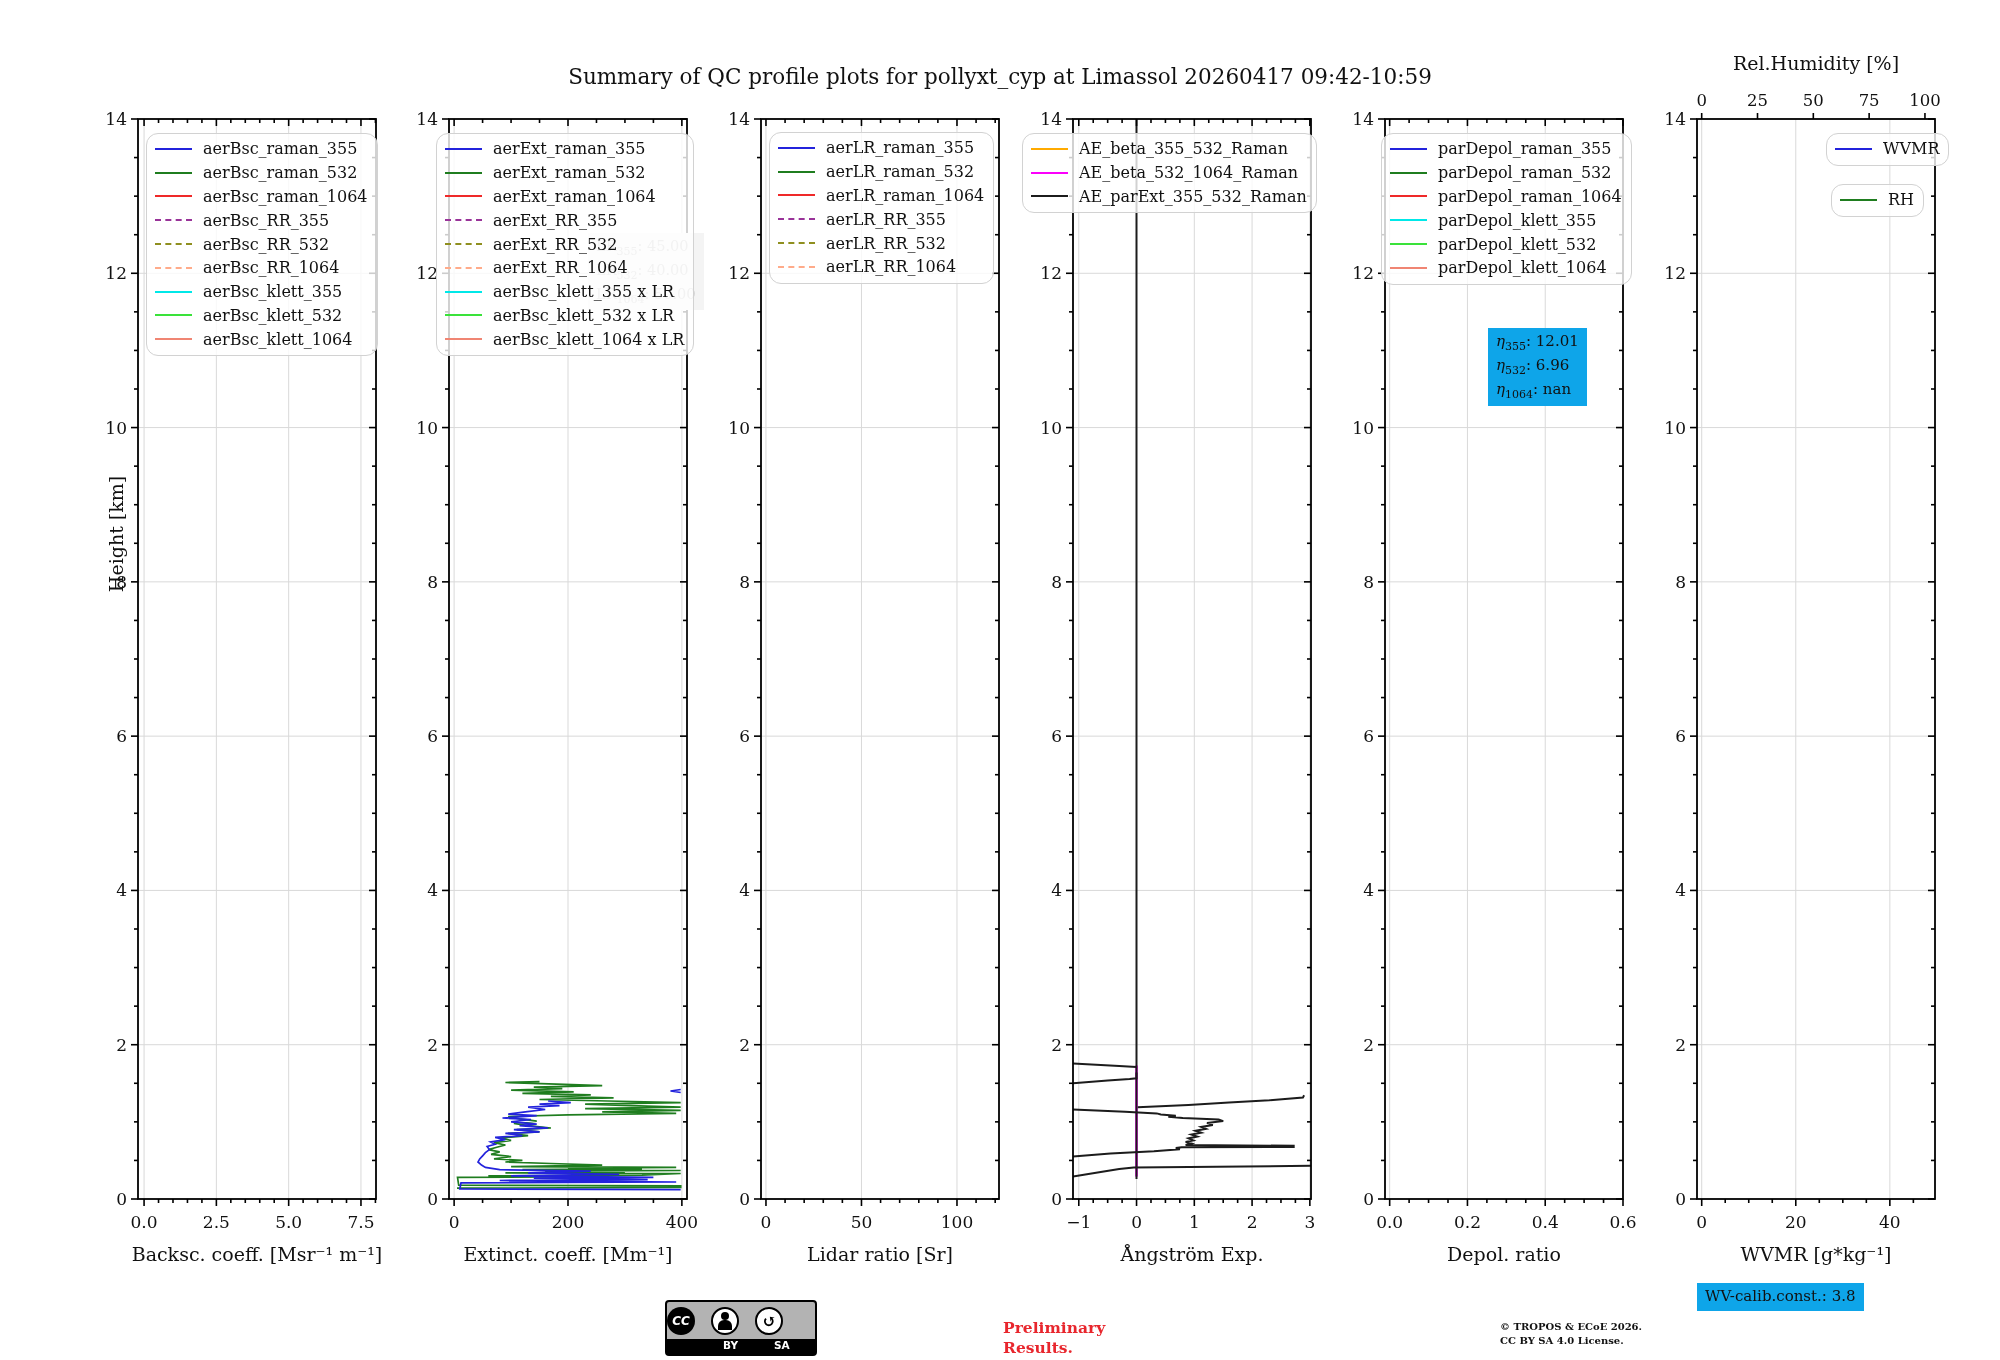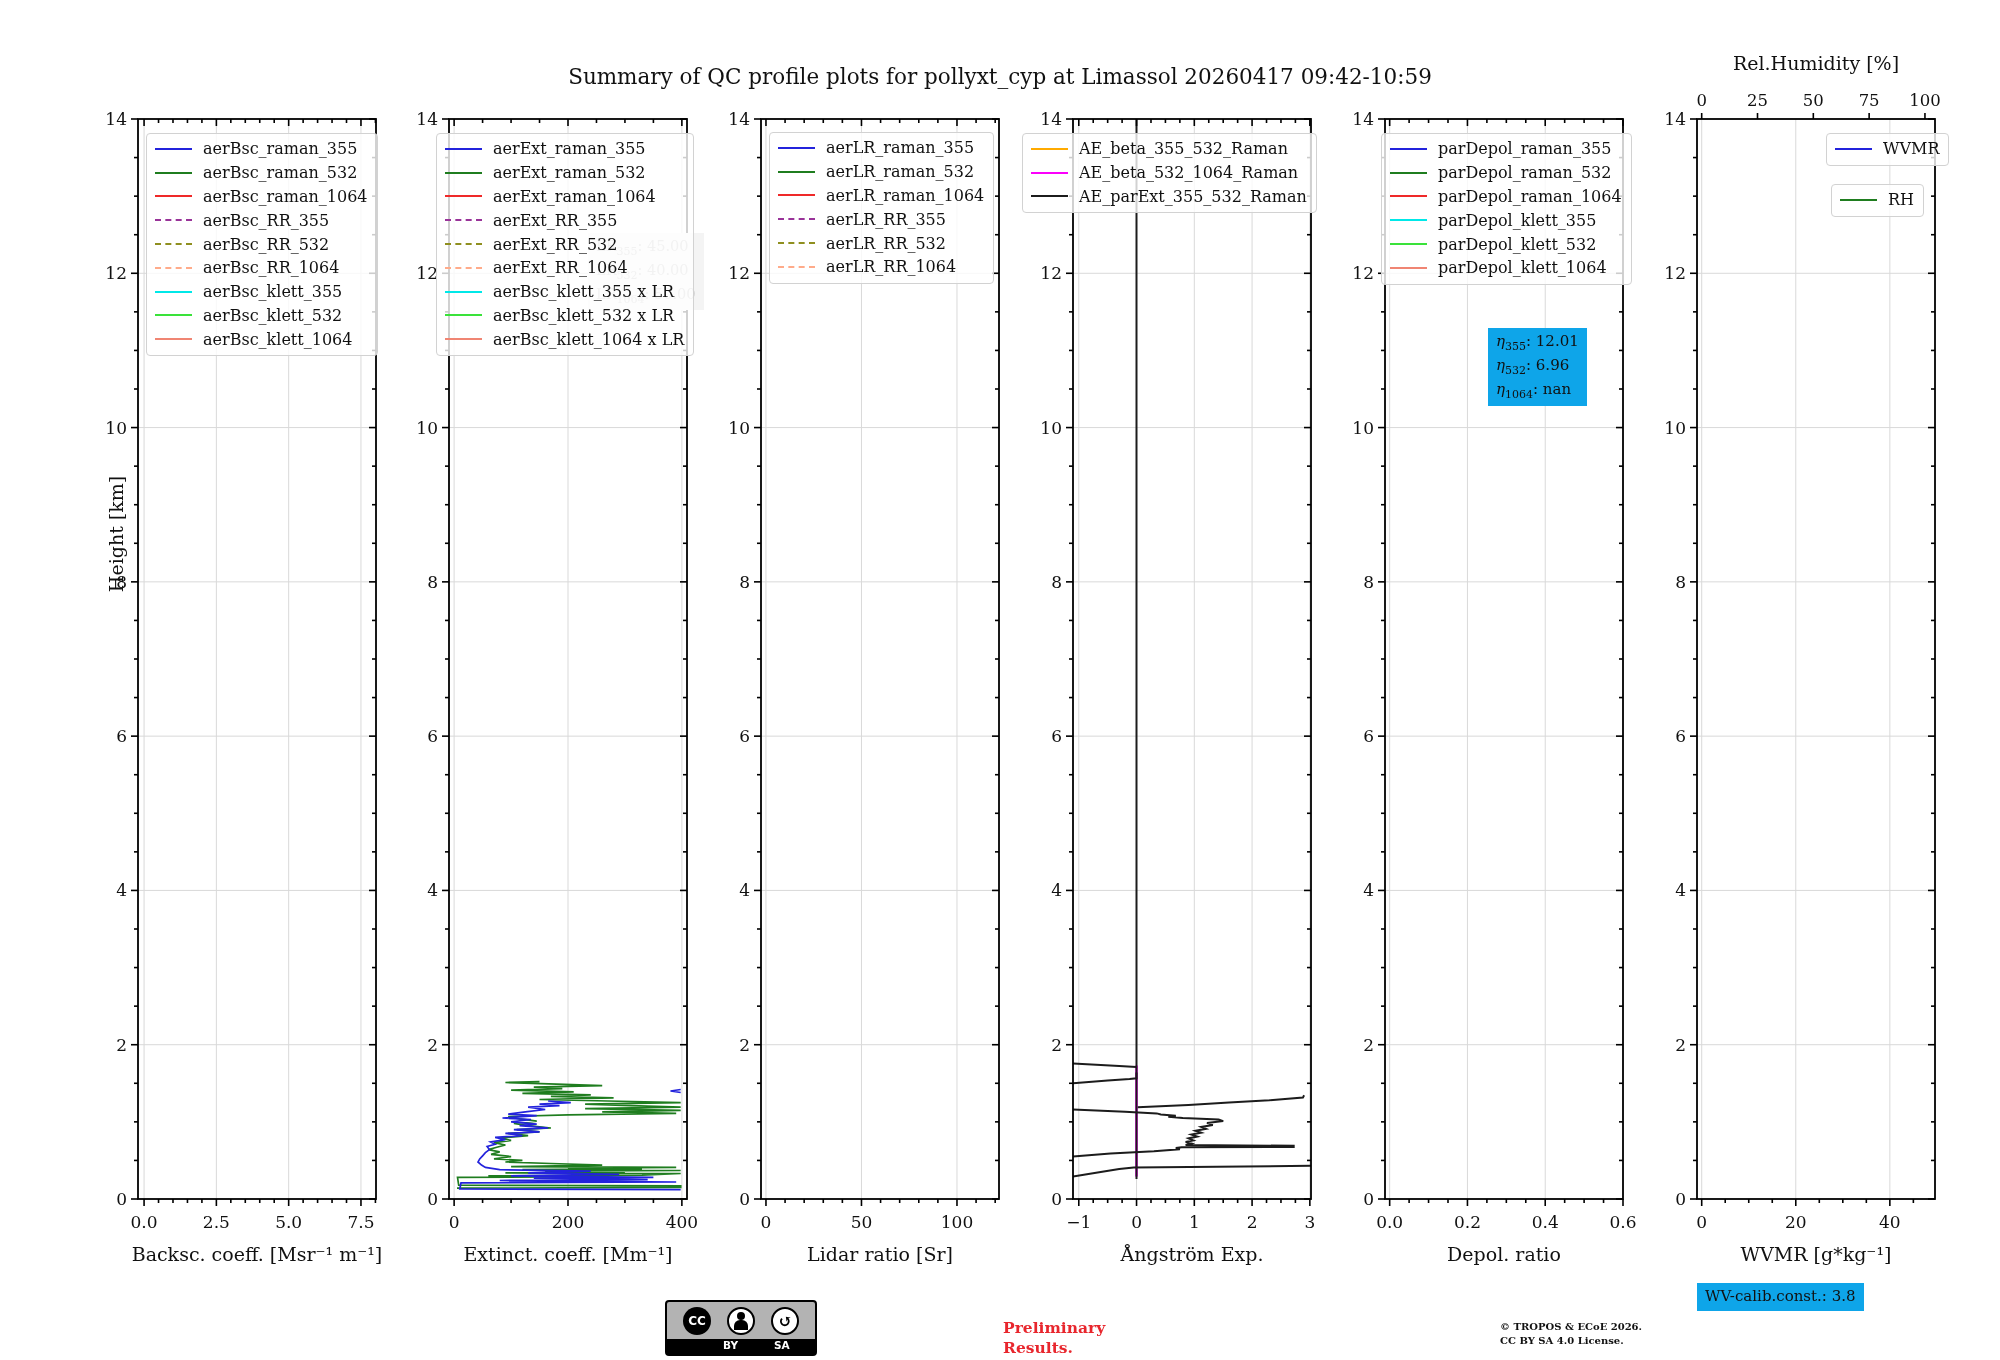--- a/index.html
+++ b/index.html
@@ -6,36 +6,36 @@
   .fig{position:relative;width:2000px;height:1360px;background:#fff;
        font-family:"DejaVu Serif", serif;color:#111;overflow:hidden;}
   .title{position:absolute;left:0;top:16px;width:2000px;text-align:center;
          font-size:21.5px;margin-top:48px;}
   .ylab{position:absolute;left:58px;top:523px;transform:rotate(-90deg);
         transform-origin:center;font-size:19px;white-space:nowrap;}
   .rh-title{position:absolute;left:1816px;top:52px;transform:translateX(-50%);
         font-size:19px;white-space:nowrap;}
   svg{position:absolute;left:0;top:0;}
   .legend{position:absolute;background:rgba(255,255,255,0.8);
-          border:1px solid #d2d2d2;border-radius:4px;padding:3px 9px 4px 8px;}
+          border:1px solid #d2d2d2;border-radius:12px;padding:3px 9px 4px 8px;}
   .lrow{display:flex;align-items:center;height:23.8px;}
   .lsamp{display:inline-block;width:37px;margin-right:11px;flex:none;}
   .llab{font-size:16px;white-space:nowrap;}
   .ann{position:absolute;background:#0ea5e9;padding:3px 8px;font-size:15px;
        line-height:1.45;white-space:nowrap;}
   .ann sub{font-size:11px;}
   .lr-box{color:#bdbdbd;background:#f4f4f4;font-size:14.5px;}
   .eta-box div i{font-family:"DejaVu Serif",serif;}
   .free{position:absolute;white-space:nowrap;}
   .prelim{color:#e8262d;font-weight:bold;font-size:15.5px;line-height:1.3;}
   .tropos{font-weight:bold;font-size:10px;line-height:1.35;}
   .cc-badge{position:absolute;left:665px;top:1300px;width:152px;height:56px;
             background:#b3b3b3;border:2px solid #000;border-radius:4px;
             box-sizing:border-box;display:flex;flex-direction:column;}
-  .cc-row{flex:1;display:flex;align-items:center;justify-content:center;gap:16px;}
+  .cc-row{flex:1;display:flex;align-items:center;gap:16px;font-style:italic;}
   .cc-circle{width:28px;height:28px;border-radius:50%;display:inline-flex;
              align-items:center;justify-content:center;box-sizing:border-box;}
   .cc-cc{background:#000;color:#fff;font-weight:bold;font-size:12px;
          font-family:"DejaVu Sans",sans-serif;}
   .cc-by,.cc-sa{background:#fff;border:2.5px solid #000;color:#000;}
   .cc-sa{font-size:17px;font-weight:bold;}
   .cc-by{position:relative;}
   .cc-by .head{position:absolute;left:50%;top:3px;transform:translateX(-50%);
          width:8px;height:8px;border-radius:50%;background:#000;}
   .cc-by .body{position:absolute;left:50%;bottom:3px;transform:translateX(-50%);

